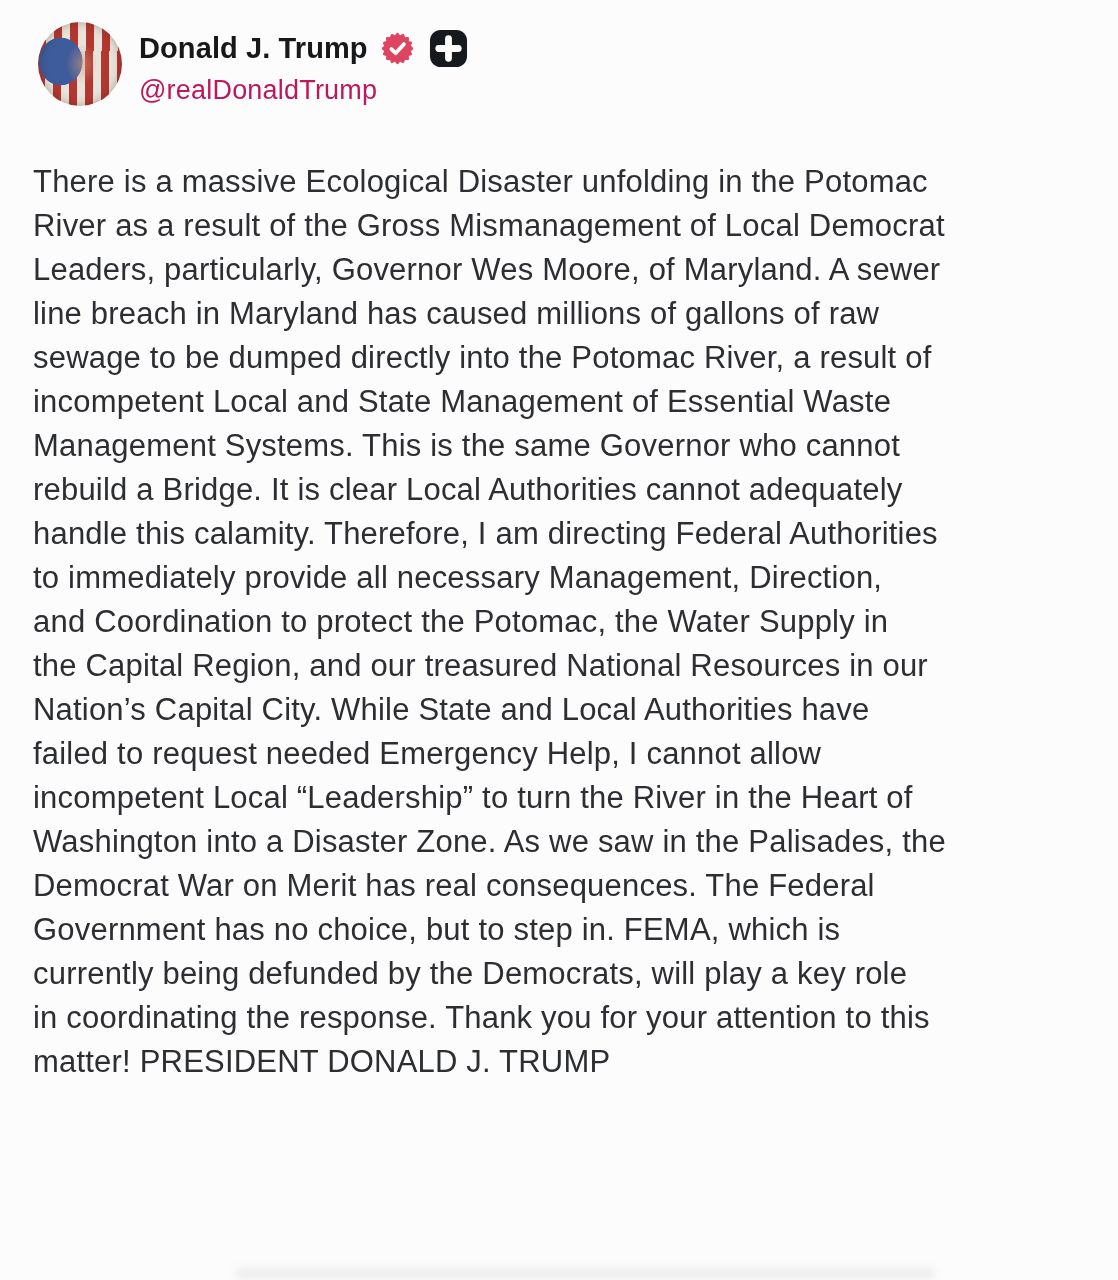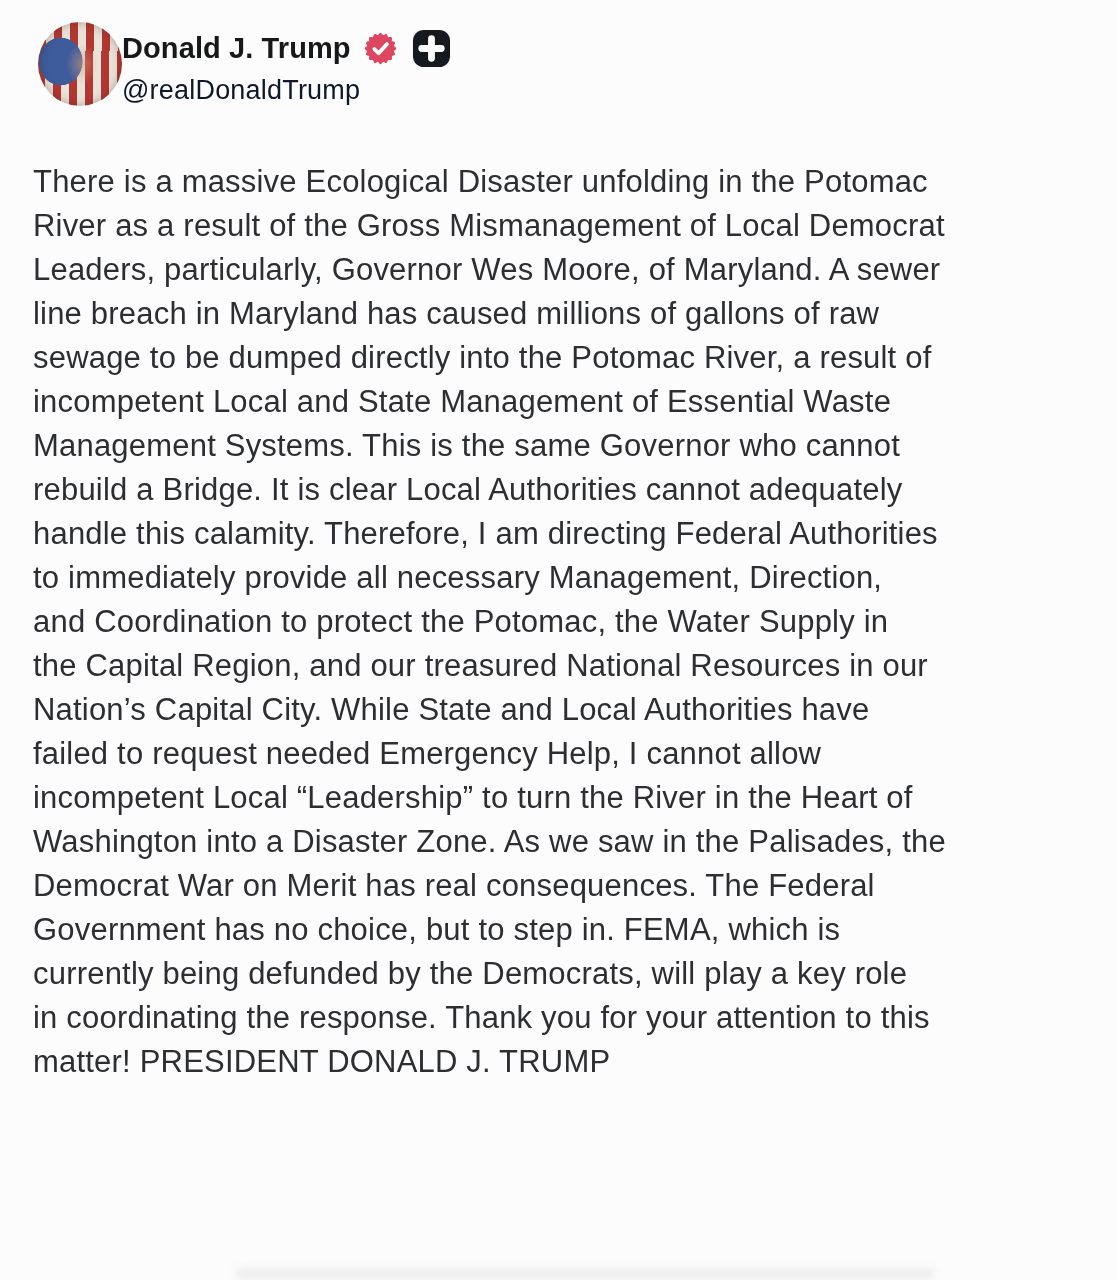--- a/index.html
+++ b/index.html
@@ -16,20 +16,21 @@
     overflow: hidden;
     box-sizing: border-box;
   }
   .post-header {
     position: absolute;
     top: 22px;
     left: 38px;
     right: 33px;
     display: flex;
     align-items: flex-end;
+    gap: 17px;
   }
   .avatar {
     width: 84px;
     height: 84px;
     border-radius: 50%;
     flex: 0 0 auto;
     cursor: pointer;
     background:
       radial-gradient(ellipse 26% 34% at 52% 50%, rgba(210,155,125,0.55), rgba(210,155,125,0) 72%),
       radial-gradient(ellipse 44% 48% at 27% 47%, #3e5b9b 0 58%, rgba(62,91,155,0) 60%),
@@ -61,21 +62,21 @@
   }
   .plus-badge {
     width: 39px;
     height: 39px;
     display: inline-flex;
     margin-left: 4px;
   }
   .handle {
     margin-top: 7px;
     font-size: 27px;
-    color: #0f172a;
+    color: #be185d;
     letter-spacing: 0.2px;
     cursor: pointer;
   }
   .post-body {
     position: absolute;
     top: 160px;
     left: 33px;
     width: 1055px;
     font-size: 31px;
     line-height: 44px;

